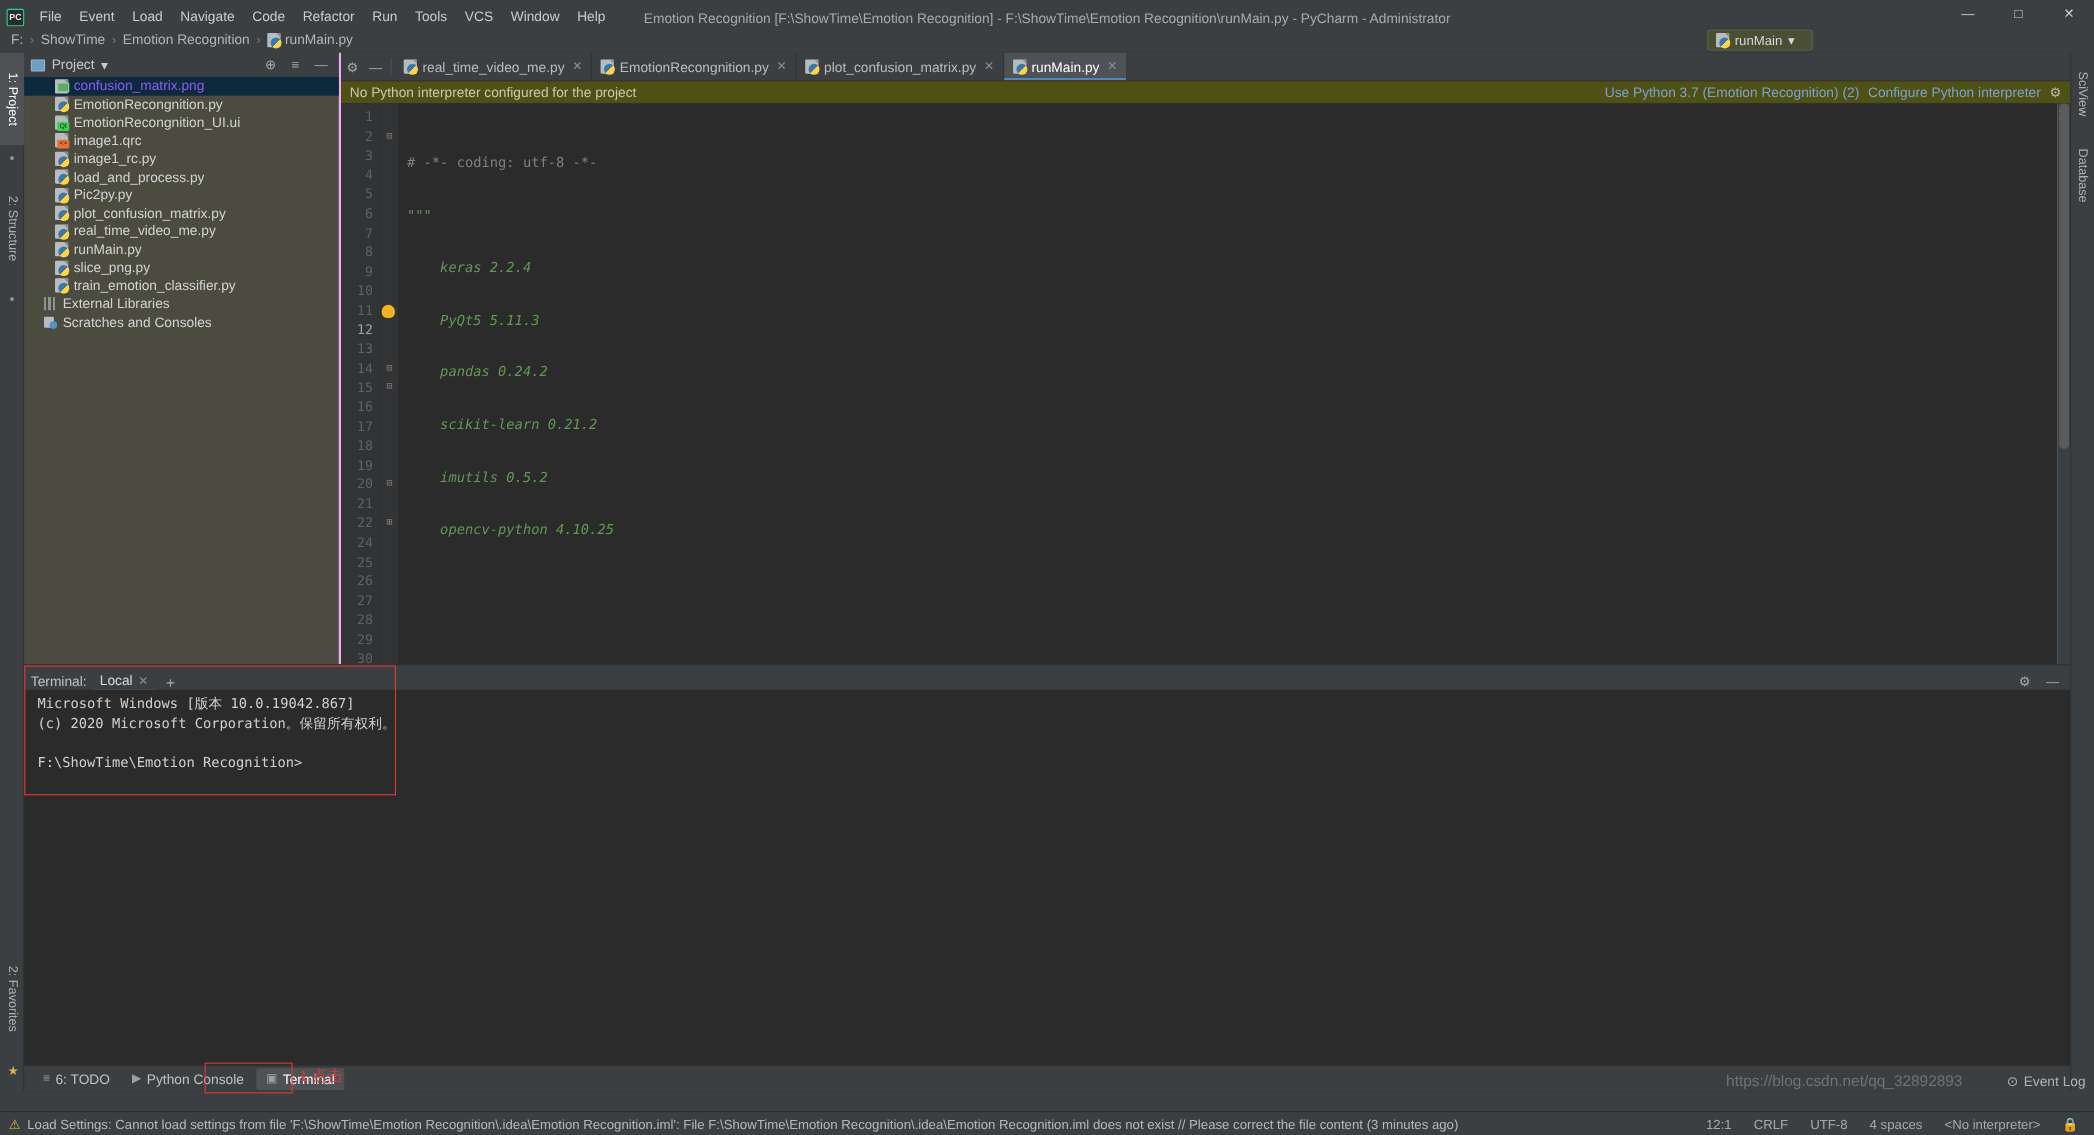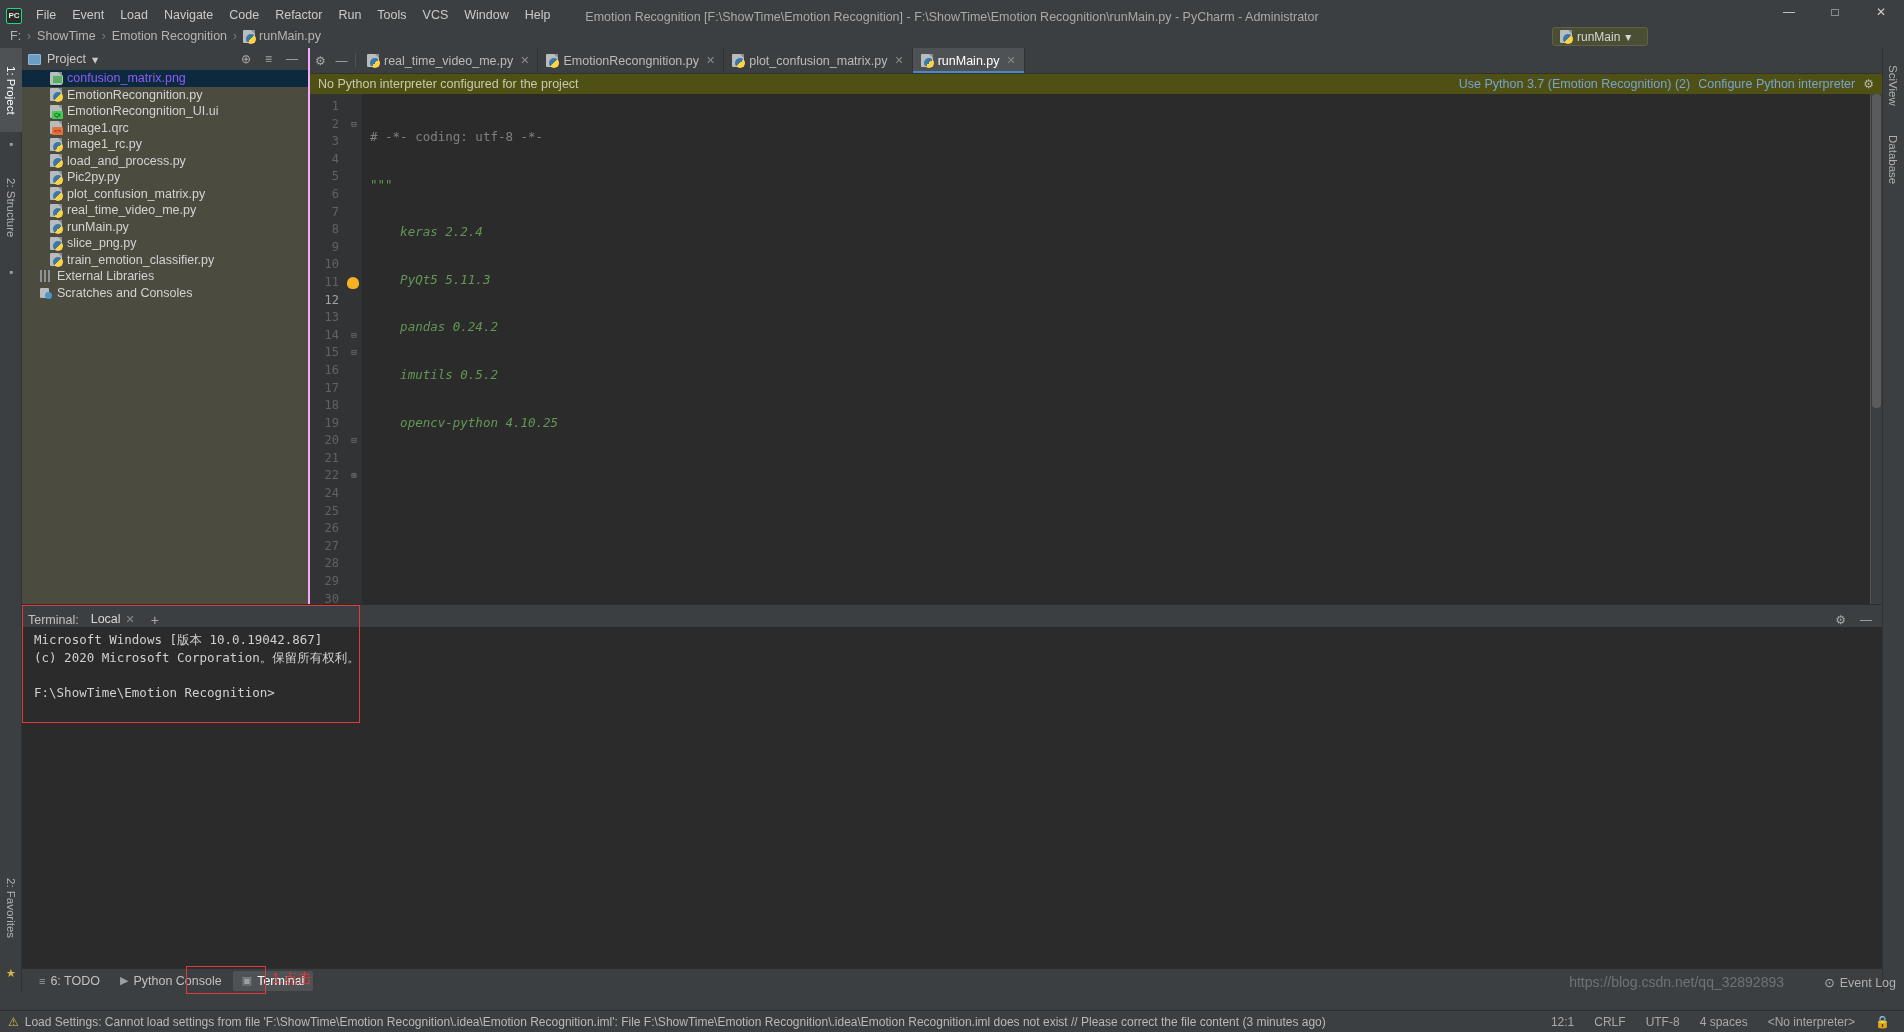--- a/index.html
+++ b/index.html
@@ -193,21 +193,21 @@
     user-select: none;
   }
   .gutter .ln { height: 17.6px; line-height: 17.6px; padding-right: 7px; font-size: 12px; }
   .foldcol {
     width: 16px; background: #313335; flex: 0 0 16px; padding-top: 4px;
     position: relative;
   }
   .foldcol .fold { height: 17.6px; line-height: 17.6px; text-align: center;
     color: #808080; font-size: 9px; }
   .code {
-    flex: 1; padding-top: 4px; padding-left: 8px; position: relative;
+    flex: 1; padding-top: 15px; padding-left: 8px; position: relative;
     overflow: hidden; white-space: pre;
   }
   .code .cl {
     height: 17.6px; line-height: 17.6px; white-space: pre; color: #a9b7c6;
   }
   .cmt { color: #808080; }
   .doc { color: #629755; font-style: italic; }
   .bulb {
     position: absolute; left: 2px; width: 12px; height: 12px;
     border-radius: 50% 50% 40% 40%; background: #f5b324;
@@ -548,20 +548,21 @@
         <div class="fold"></div>
         <div class="fold">⊞</div>
       </div>
 
       <div class="code">
         <div class="cl"><span class="cmt"># -*- coding: utf-8 -*-</span></div>
         <div class="cl"><span class="doc">"""</span></div>
         <div class="cl"><span class="doc">    keras 2.2.4</span></div>
         <div class="cl"><span class="doc">    PyQt5 5.11.3</span></div>
         <div class="cl"><span class="doc">    pandas 0.24.2</span></div>
+        <div class="cl"><span class="doc">    scikit-learn 0.21.2</span></div>
         <div class="cl"><span class="doc">    imutils 0.5.2</span></div>
         <div class="cl"><span class="doc">    opencv-python 4.10.25</span></div>
         <div class="cl"></div>
         
         
         
         
         
         
         

